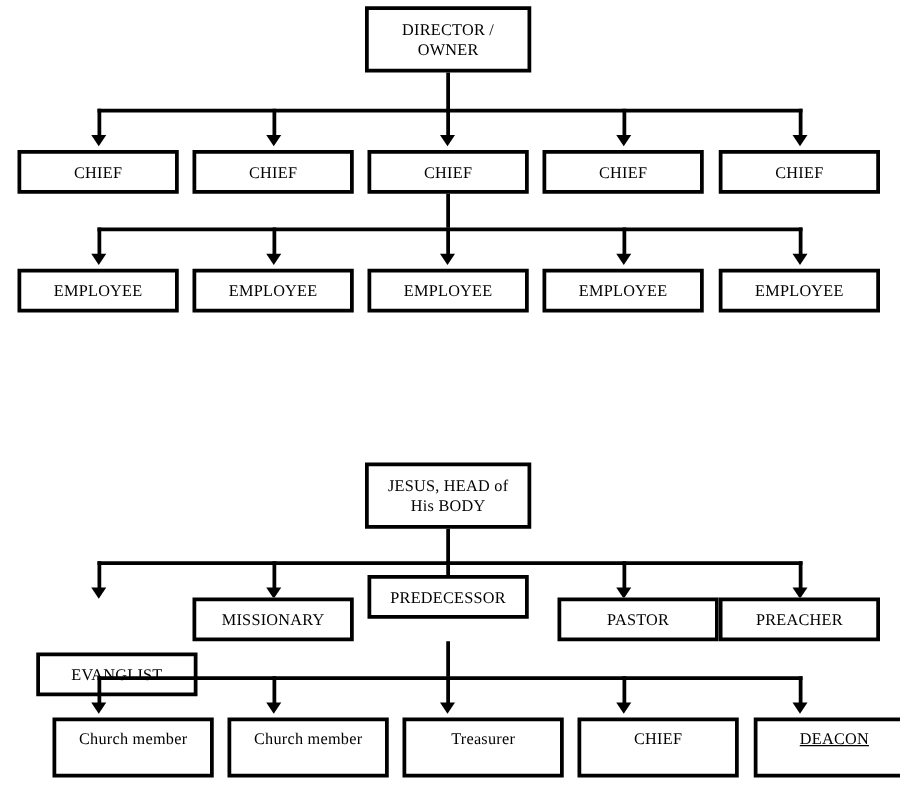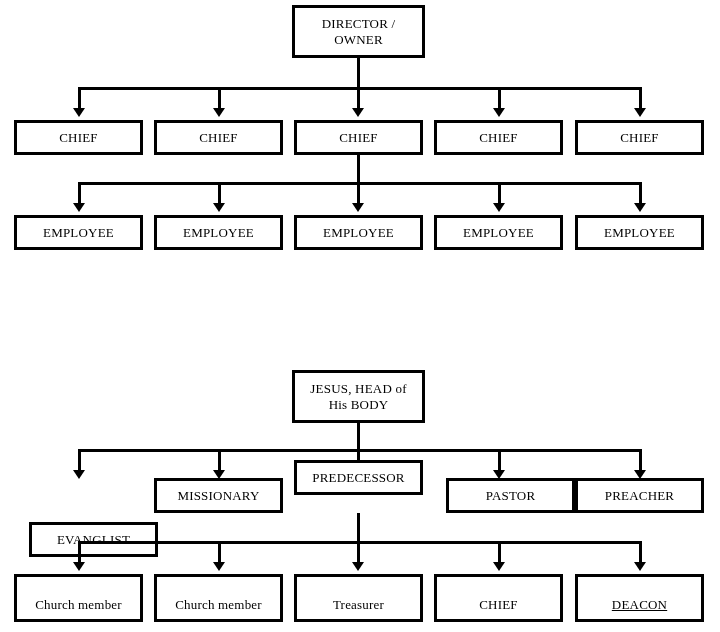--- a/index.html
+++ b/index.html
@@ -30,21 +30,22 @@
     border: 3px solid #000000;
     display: flex;
     align-items: center;
     justify-content: center;
     text-align: center;
     line-height: 1.18;
     letter-spacing: 0.2px;
   }
   .node.top-align {
     align-items: flex-start;
-    padding-top: 20px;
+    padding-top: 6px;
+    margin-left: 28px;
   }
   .node-label {
     display: block;
     white-space: pre-line;
   }
 
   
   .root-node   { width: 133px; height: 53px; font-size: 13px; }
   .mid-node    { width: 129px; height: 35px; font-size: 13px; }
   .leaf-node   { width: 129px; height: 35px; font-size: 13px; }

